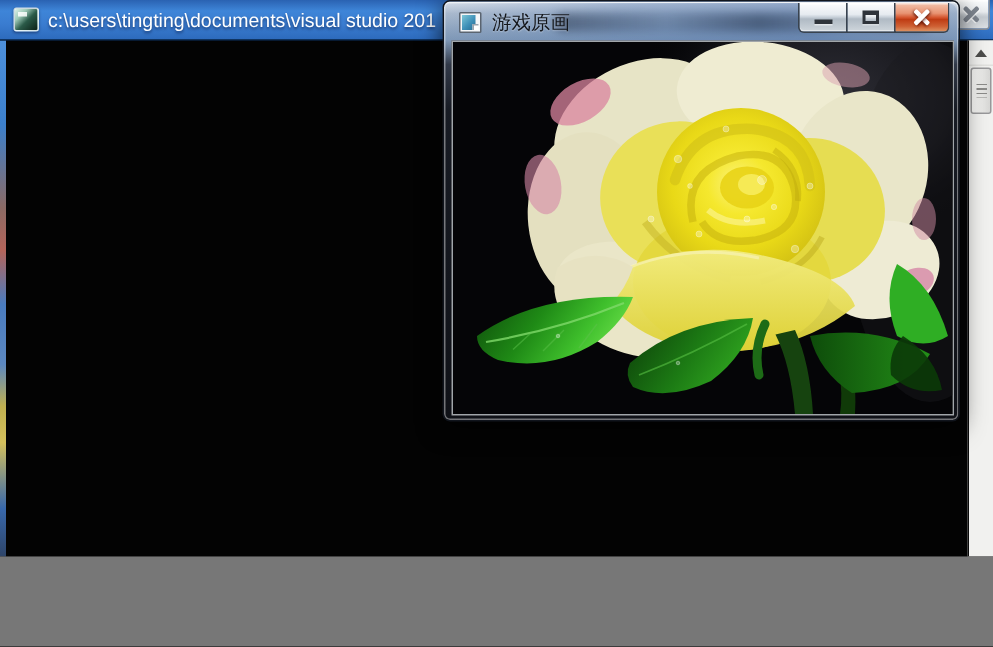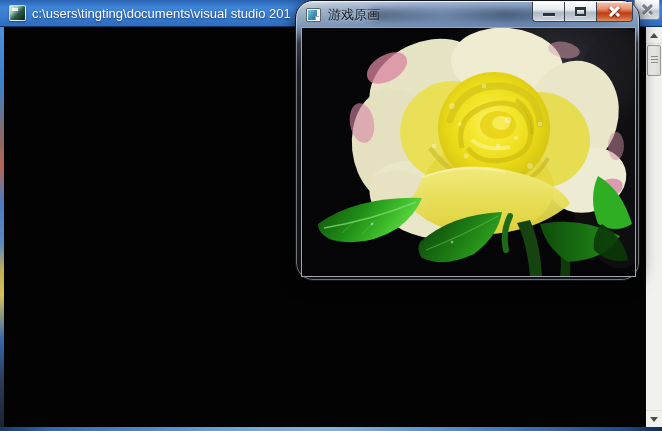--- a/index.html
+++ b/index.html
@@ -1,17 +1,17 @@
 <!DOCTYPE html>
 <html><head>
 <meta charset="utf-8">
 <style>
   html,body{margin:0;padding:0;background:#777;}
   *{box-sizing:border-box;}
-  .screen{position:relative;width:662px;height:431px;overflow:hidden;
+  .screen{position:relative;width:662px;height:371px;overflow:hidden;
           font-family:"Liberation Sans", sans-serif;background:#000;}
 
   
   .console-window{position:absolute;inset:0;}
   .console-titlebar{position:absolute;left:0;top:0;width:662px;height:27px;
      background:linear-gradient(180deg,#2a62b2 0%,#3e85d8 28%,#3a7cd0 62%,#2d6bbd 100%);
      border-bottom:1px solid #0f3564;}
   .console-icon{position:absolute;left:9px;top:5px;width:17px;height:16px;
      border:1px solid rgba(235,245,252,.85);border-radius:2px;
      background:linear-gradient(135deg,#dcEFe8 0%,#9ecab8 28%,#2a5a48 55%,#0b1f16 100%);
@@ -48,21 +48,21 @@
       border-bottom:5px solid #4d4d4b;}
   .tri-down{width:0;height:0;border-left:4px solid transparent;border-right:4px solid transparent;
       border-top:5px solid #4d4d4b;}
   .sb-thumb{position:absolute;left:1px;top:18px;width:14px;height:31px;border-radius:2px;
       border:1px solid #98989a;background:linear-gradient(90deg,#f6f6f4 0%,#e8e8e6 55%,#d6d6d4 100%);}
   .sb-thumb::after{content:"";position:absolute;left:3px;top:10px;width:7px;height:9px;
       background:repeating-linear-gradient(180deg,#8b8b89 0 1px,transparent 1px 3px);}
 
   
   .image-window{position:absolute;left:295px;top:0;width:345px;height:281px;z-index:5;
-     border:1px solid #10141c;border-radius:18px;
+     border:1px solid #10141c;border-radius:5px;
      background:linear-gradient(180deg,#f2f5f9 0px,#ccd5e2 2px,#a9b9cd 8px,#8fa5c0 18px,#7e97b6 26px,
        rgba(52,60,76,.95) 42px,rgba(25,29,38,.95) 72px,rgba(16,18,24,.96) 100%);
      box-shadow:0 4px 16px rgba(0,0,0,.7), inset 0 0 0 1px rgba(255,255,255,.42);}
   .iw-titlebar{position:absolute;left:1px;top:1px;width:341px;height:25px;border-radius:6px 6px 0 0;
      overflow:hidden;}
   .iw-tint{position:absolute;inset:0;
      background:linear-gradient(90deg,rgba(120,150,190,0) 0%,rgba(95,130,180,.38) 34%,
        rgba(82,118,172,.5) 72%,rgba(110,140,185,.25) 100%);}
   .iw-smudge{position:absolute;left:72px;top:7px;width:250px;height:12px;border-radius:6px;
      background:linear-gradient(90deg,rgba(28,42,66,.5),rgba(40,60,90,.22) 30%,rgba(24,38,62,.48) 55%,

